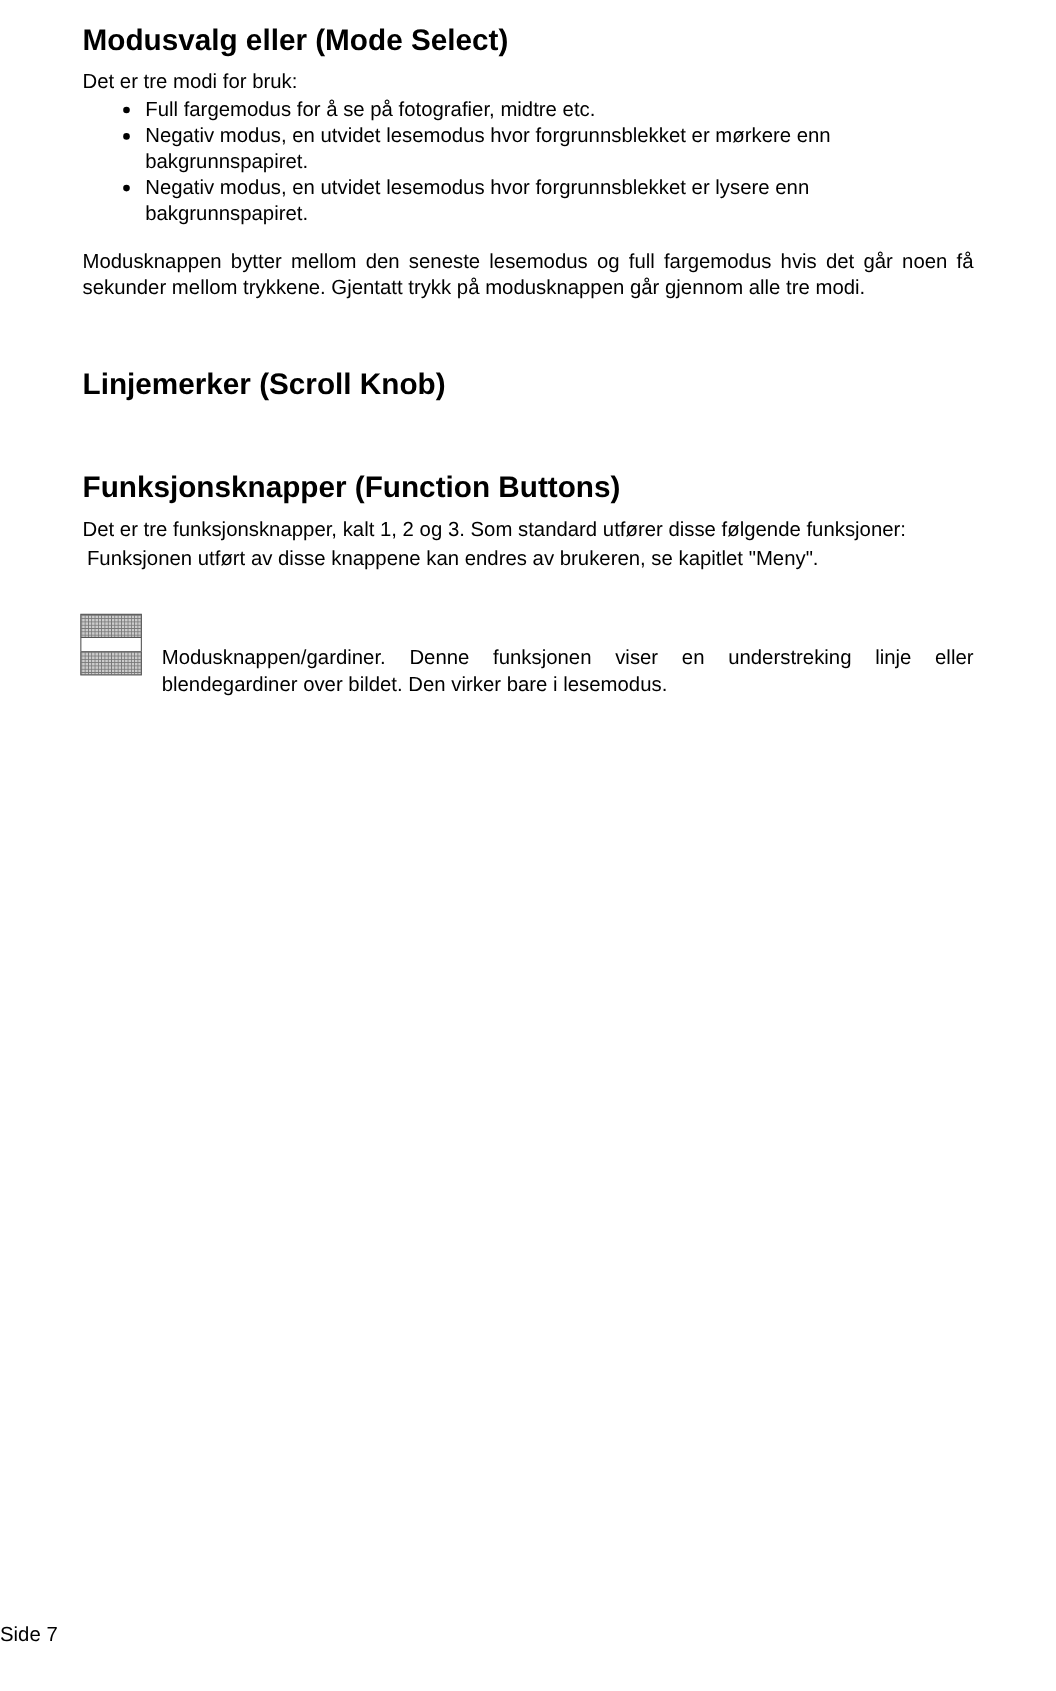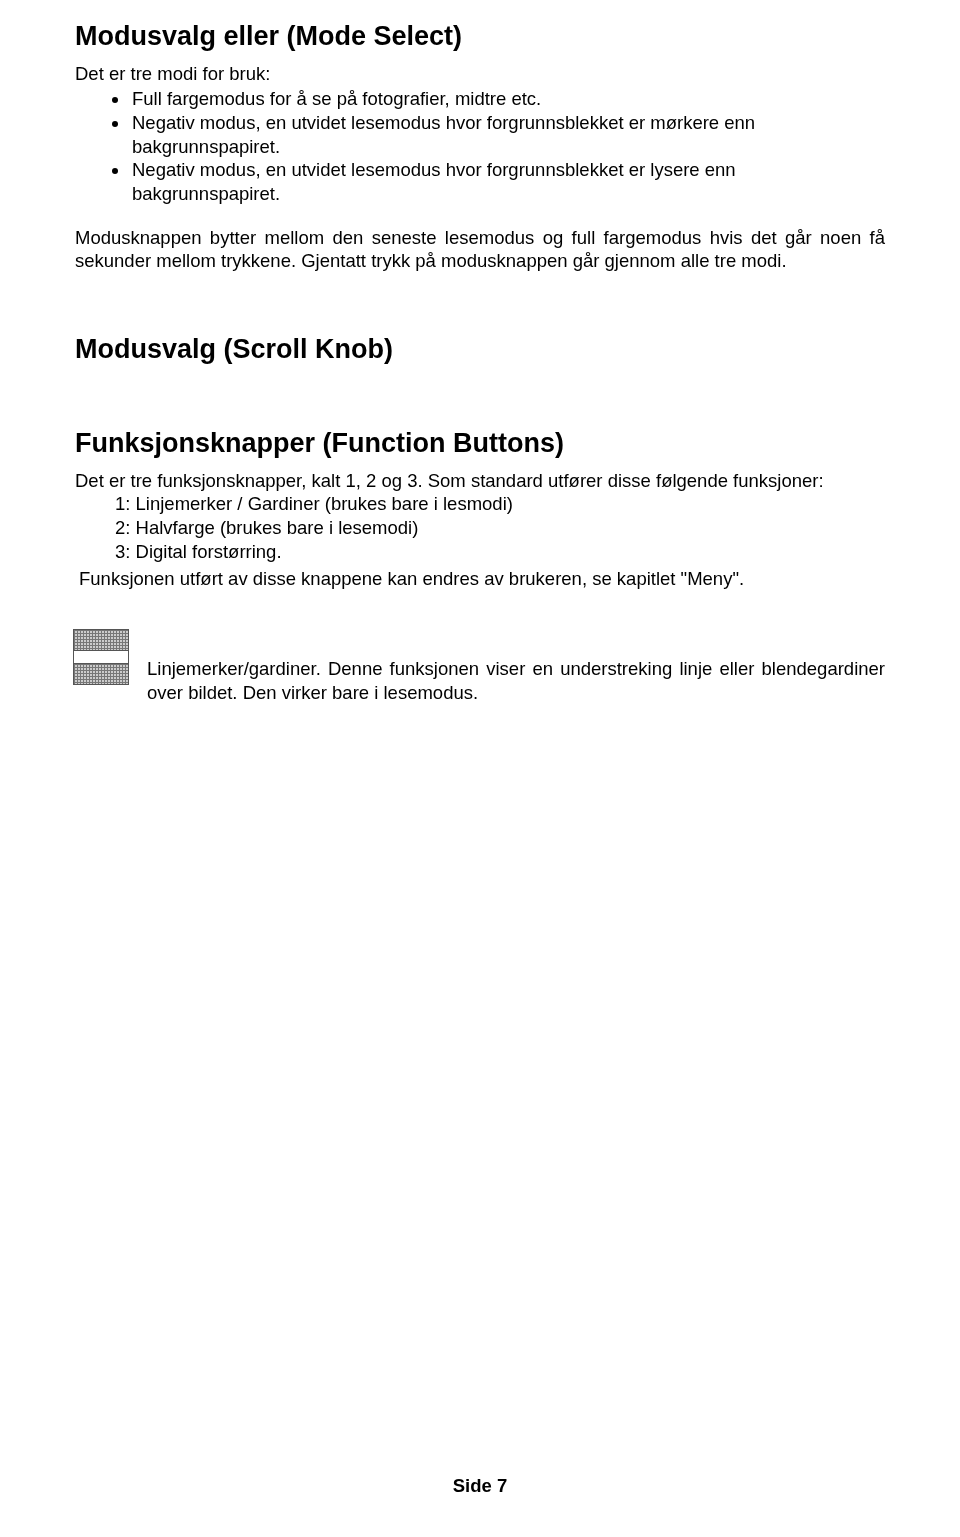--- a/index.html
+++ b/index.html
@@ -97,55 +97,50 @@
     font-size: 18.5px;
     line-height: 1.28;
     text-align: justify;
     padding-top: 28px;
   }
   .footer {
     position: absolute;
     bottom: 40px;
     left: 0;
     width: 100%;
-    text-align: center;
+    text-align: left;
     font-size: 18.5px;
-    font-weight: bold;
+    font-weight: normal;
   }
 </style>
 </head>
 <body>
 
 <div class="page">
 
   <h2>Modusvalg eller (Mode Select)</h2>
   <p>Det er tre modi for bruk:</p>
   <ul>
     <li><span class="bold">Full fargemodus</span><span> for å se på fotografier, midtre etc.</span></li>
     <li><span class="bold">Negativ modus</span><span>, en utvidet lesemodus hvor forgrunnsblekket er mørkere enn bakgrunnspapiret.</span></li>
     <li><span class="bold">Negativ modus</span><span>, en utvidet lesemodus hvor forgrunnsblekket er lysere enn bakgrunnspapiret.</span></li>
   </ul>
   <p class="justify sub-gap">Modusknappen bytter mellom den seneste lesemodus og full fargemodus hvis det går noen få sekunder mellom trykkene.  Gjentatt trykk på modusknappen går gjennom alle tre modi.</p>
 
-  <h2 class="sec-gap">Modusvalg (Scroll Knob)</h2>
+  <h2 class="sec-gap">Linjemerker (Scroll Knob)</h2>
 
   <h2 class="sec-gap">Funksjonsknapper (Function Buttons)</h2>
   <p class="justify">Det er tre funksjonsknapper, kalt 1, 2 og 3. Som standard utfører disse følgende funksjoner:</p>
-  <ul class="func-list sub-gap">
-    <li>1: Linjemerker / Gardiner (brukes bare i lesmodi)</li>
-    <li>2: Halvfarge (brukes bare i lesemodi)</li>
-    <li>3: Digital forstørring.</li>
-  </ul>
   <p class="func-closing">Funksjonen utført av disse knappene kan endres av brukeren, se kapitlet "Meny".</p>
 
   <div class="icon-line">
     <div class="blinds-icon">
       <div class="pattern"></div>
       <div class="gap"></div>
       <div class="pattern"></div>
     </div>
     <div class="icon-text">
-      <span class="bold">Linjemerker/gardiner</span><span>.  Denne funksjonen viser en understreking linje eller blendegardiner over bildet.  Den virker bare i lesemodus.</span>
+      <span class="bold">Modusknappen/gardiner</span><span>.  Denne funksjonen viser en understreking linje eller blendegardiner over bildet.  Den virker bare i lesemodus.</span>
     </div>
   </div>
 
   <div class="footer">Side 7</div>
 </div>
 
 </body></html>

